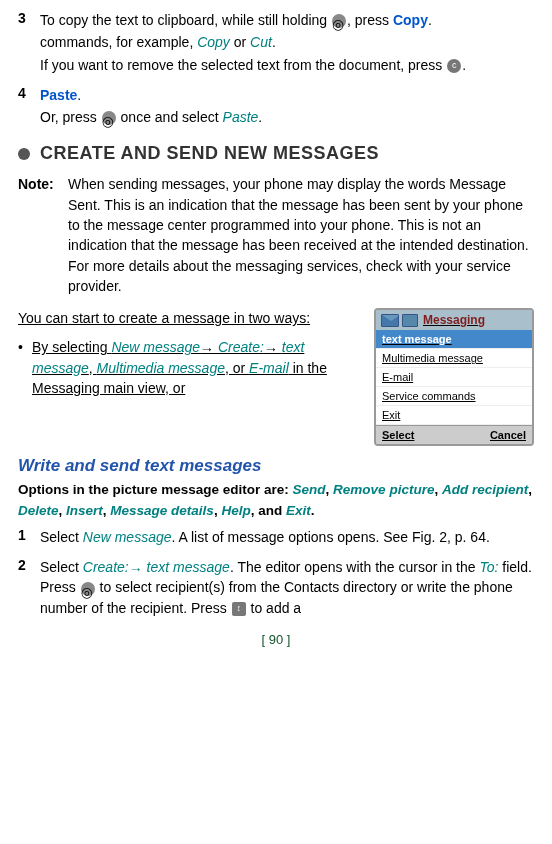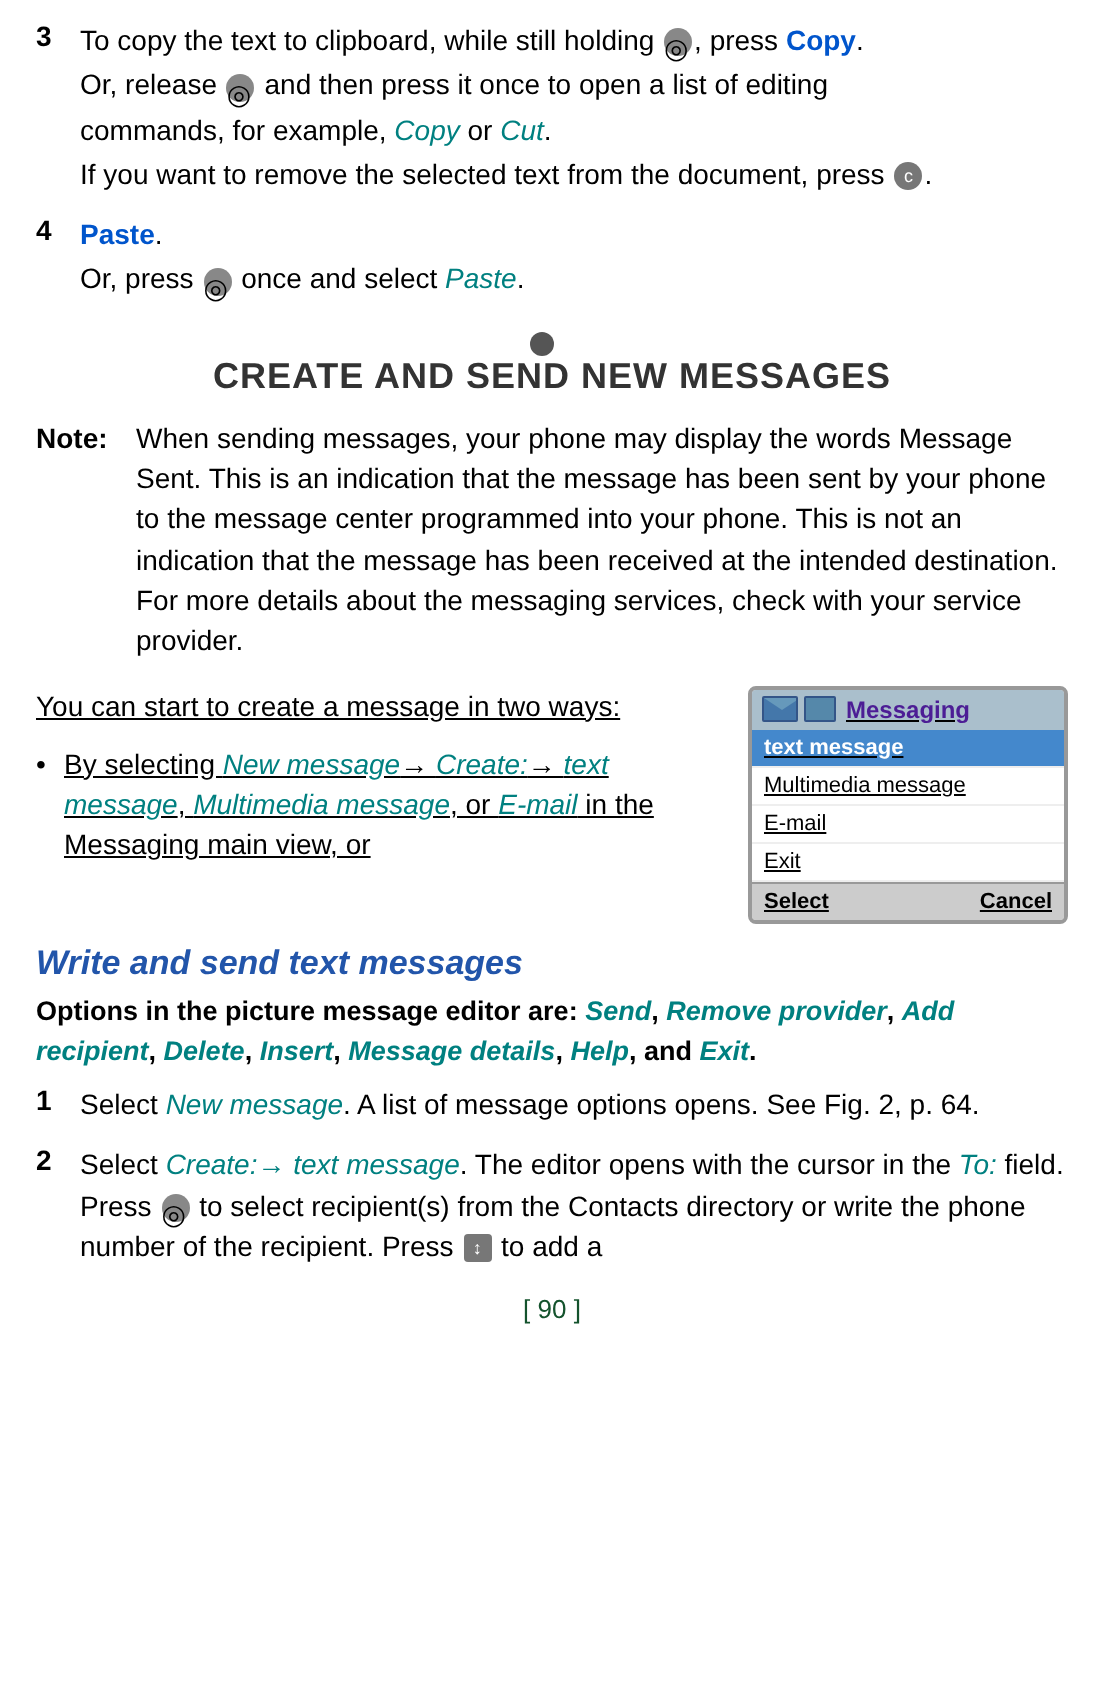--- a/index.html
+++ b/index.html
@@ -46,21 +46,20 @@
 
     .copy-bold {
       color: #0055cc;
       font-weight: bold;
     }
 
     .section-heading {
       display: flex;
       align-items: center;
       margin: 14px 0 10px 0;
-      flex-direction: column;
     }
 
     .bullet-dot {
       width: 12px;
       height: 12px;
       background: #555;
       border-radius: 50%;
       margin-right: 10px;
       flex-shrink: 0;
     }
@@ -139,21 +138,21 @@
       background: #aabfcc;
       padding: 3px 5px;
       display: flex;
       align-items: center;
       gap: 5px;
     }
 
     .phone-title {
       font-weight: bold;
       font-size: 12px;
-      color: #4c1d95;
+      color: #7f1d1d;
     }
 
     .phone-menu {
       background: #ffffff;
     }
 
     .phone-menu-item {
       padding: 3px 6px;
       font-size: 11px;
       border-bottom: 1px solid #eee;
@@ -232,23 +231,20 @@
 </head>
 <body>
 
 <div class="step-block">
   <span class="step-number">3</span>
   <div class="step-content">
     <p>
       To copy the text to clipboard, while still holding
       <span class="inline-icon" title="nav">◎</span>,
       press <span class="copy-bold">Copy</span>.
-    </p>
-    <p>
-      Or, release <span class="inline-icon">◎</span> and then press it once to open a list of editing
     </p>
     <p>
       commands, for example, <span class="link-teal">Copy</span> or <span class="link-teal">Cut</span>.
     </p>
     <p>
       If you want to remove the selected text from the document, press <span class="inline-icon-c" style="background:#777;border-radius:50%;font-size:9px;color:#fff;display:inline-flex;align-items:center;justify-content:center;">c</span>.
     </p>
   </div>
 </div>
 
@@ -293,35 +289,36 @@
           <div style="position:absolute;top:0;left:0;right:0;border-top:6px solid #6699bb;border-left:9px solid transparent;border-right:9px solid transparent;"></div>
         </div>
         <div style="width:16px;height:13px;background:#5588aa;border:1px solid #335588;border-radius:1px;"></div>
       </div>
       <span class="phone-title">Messaging</span>
     </div>
     <div class="phone-menu">
       <div class="phone-menu-item selected">text message</div>
       <div class="phone-menu-item">Multimedia message</div>
       <div class="phone-menu-item">E-mail</div>
+      <div class="phone-menu-item">Service commands</div>
       <div class="phone-menu-item">Exit</div>
     </div>
     <div class="phone-footer">
       <span>Select</span>
       <span>Cancel</span>
     </div>
   </div>
 </div>
 
 <div class="subsection-title">Write and send text messages</div>
 
 <div class="options-line">
   <span>Options in the picture message editor are:</span>
   <span class="link-teal"> Send</span>,
-  <span class="link-teal">Remove provider</span>,
+  <span class="link-teal">Remove picture</span>,
   <span class="link-teal">Add recipient</span>,
   <span class="link-teal">Delete</span>,
   <span class="link-teal">Insert</span>,
   <span class="link-teal">Message details</span>,
   <span class="link-teal">Help</span>, and
   <span class="link-teal"> Exit</span>.
 </div>
 
 <div class="step-block">
   <span class="step-number">1</span>

